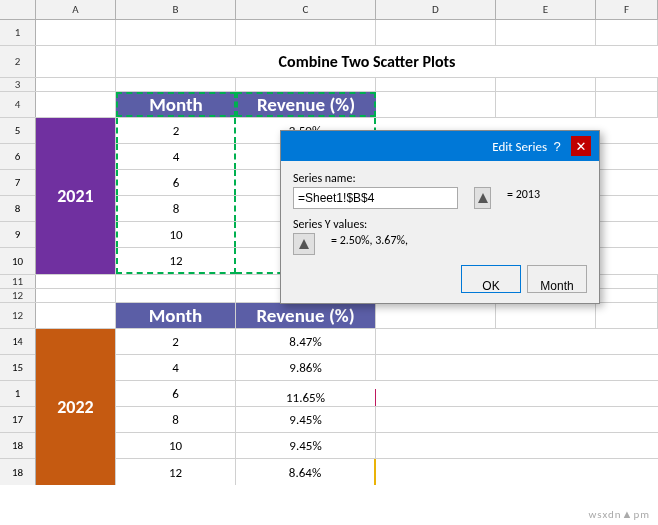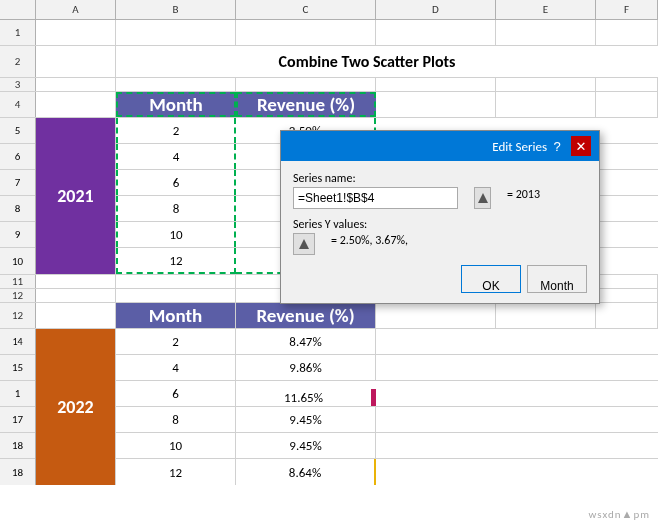--- a/index.html
+++ b/index.html
@@ -369,21 +369,21 @@
         <div style="width:140px;border-right:1px solid #d0d0d0;display:flex;align-items:center;justify-content:center;">8.47%</div>
         <div style="flex:1;"></div>
       </div>
       <div style="display:flex;height:26px;border-bottom:1px solid #d0d0d0;">
         <div style="width:120px;border-right:1px solid #d0d0d0;display:flex;align-items:center;justify-content:center;">4</div>
         <div style="width:140px;border-right:1px solid #d0d0d0;display:flex;align-items:center;justify-content:center;">9.86%</div>
         <div style="flex:1;"></div>
       </div>
       <div style="display:flex;height:26px;border-bottom:1px solid #d0d0d0;">
         <div style="width:120px;border-right:1px solid #d0d0d0;display:flex;align-items:center;justify-content:center;">6</div>
-        <div style="width:140px;border-right:5px solid #be185d;display:flex;align-items:center;justify-content:center;margin-top:8px;">11.65%</div>
+        <div style="width:140px;border-right:1px solid #be185d;display:flex;align-items:center;justify-content:center;margin-top:8px;">11.65%</div>
         <div style="flex:1;"></div>
       </div>
       <div style="display:flex;height:26px;border-bottom:1px solid #d0d0d0;">
         <div style="width:120px;border-right:1px solid #d0d0d0;display:flex;align-items:center;justify-content:center;">8</div>
         <div style="width:140px;border-right:1px solid #d0d0d0;display:flex;align-items:center;justify-content:center;">9.45%</div>
         <div style="flex:1;"></div>
       </div>
       <div style="display:flex;height:26px;border-bottom:1px solid #d0d0d0;">
         <div style="width:120px;border-right:1px solid #d0d0d0;display:flex;align-items:center;justify-content:center;">10</div>
         <div style="width:140px;border-right:1px solid #d0d0d0;display:flex;align-items:center;justify-content:center;">9.45%</div>

